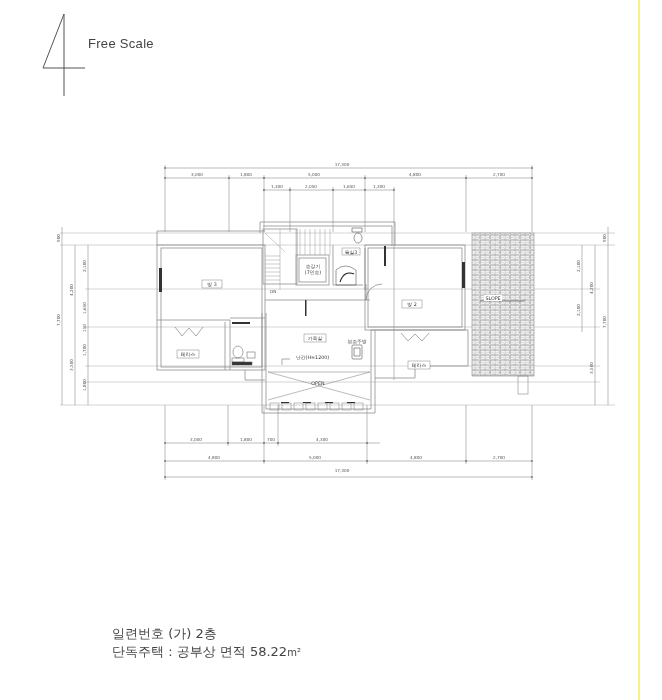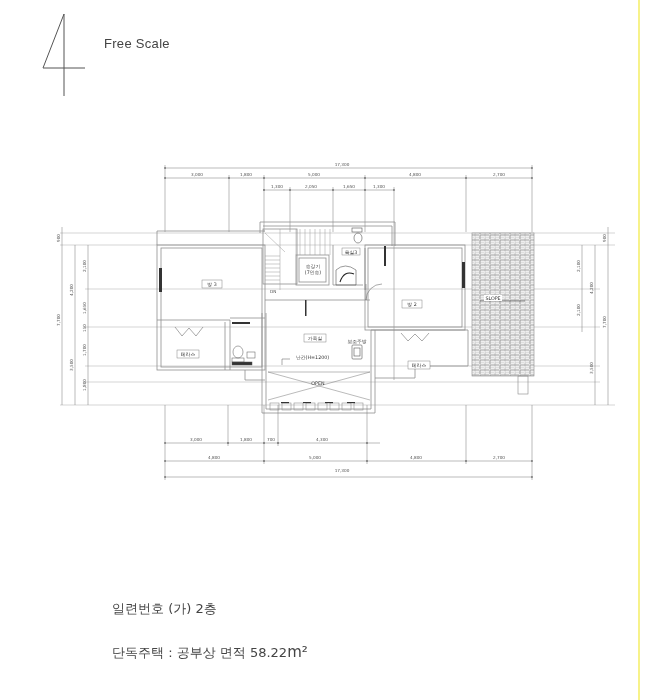--- a/index.html
+++ b/index.html
@@ -1,26 +1,26 @@
 <!DOCTYPE html>
 <html><head>
 <meta charset="utf-8">
 <style>
   html, body { margin:0; padding:0; background:#ffffff; }
   body { width:662px; height:700px; position:relative; overflow:hidden;
          font-family:"DejaVu Sans", sans-serif; color:#333; }
   .page-num { position:absolute; left:40px; top:12px; width:50px; height:85px; }
-  .scale-label { position:absolute; left:104px; top:36px; font-size:13px; color:#444;
+  .scale-label { position:absolute; left:88px; top:36px; font-size:13px; color:#444;
                  font-family:"Liberation Sans", sans-serif; letter-spacing:0.3px; }
   .yellow-rule { position:absolute; left:638px; top:0; width:2px; height:700px; background:#f7f28a; }
   .plan { position:absolute; left:0; top:0; width:662px; height:700px; }
   .plan text { font-family:"DejaVu Sans", sans-serif; }
   .dim { font-size:4.2px; fill:#555; }
   .room { font-size:4.8px; fill:#333; }
-  .caption1 { position:absolute; left:112px; top:600px; font-size:13px; color:#444; }
+  .caption1 { position:absolute; left:112px; top:625px; font-size:13px; color:#444; }
   .caption2 { position:absolute; left:112px; top:643px; font-size:13px; color:#444; }
 </style>
 </head>
 <body>
 
 <svg class="page-num" viewBox="0 0 50 85">
   <line x1="24" y1="2" x2="3" y2="56" stroke="#555" stroke-width="1"></line>
   <line x1="24" y1="2" x2="24" y2="84" stroke="#555" stroke-width="1"></line>
   <line x1="3" y1="56" x2="45" y2="56" stroke="#555" stroke-width="1"></line>
   <text x="0" y="0" opacity="0">4</text>
@@ -295,14 +295,14 @@
   <text class="dim" x="322" y="441" text-anchor="middle">4,300</text>
   <text class="dim" x="214" y="459" text-anchor="middle">4,800</text>
   <text class="dim" x="315" y="459" text-anchor="middle">5,000</text>
   <text class="dim" x="416" y="459" text-anchor="middle">4,800</text>
   <text class="dim" x="499" y="459" text-anchor="middle">2,700</text>
   <text class="dim" x="342" y="472" text-anchor="middle">17,300</text>
 </svg>
 
 <div class="caption1">일련번호 (가) 2층</div>
 <div class="caption2">
-  <span>단독주택 : 공부상 면적 58.22</span><span style="font-size:15px;">m²</span>
+  <span>단독주택 : 공부상 면적 58.22</span><span style="font-size:10px;">m²</span>
 </div>
 
 </body></html>

